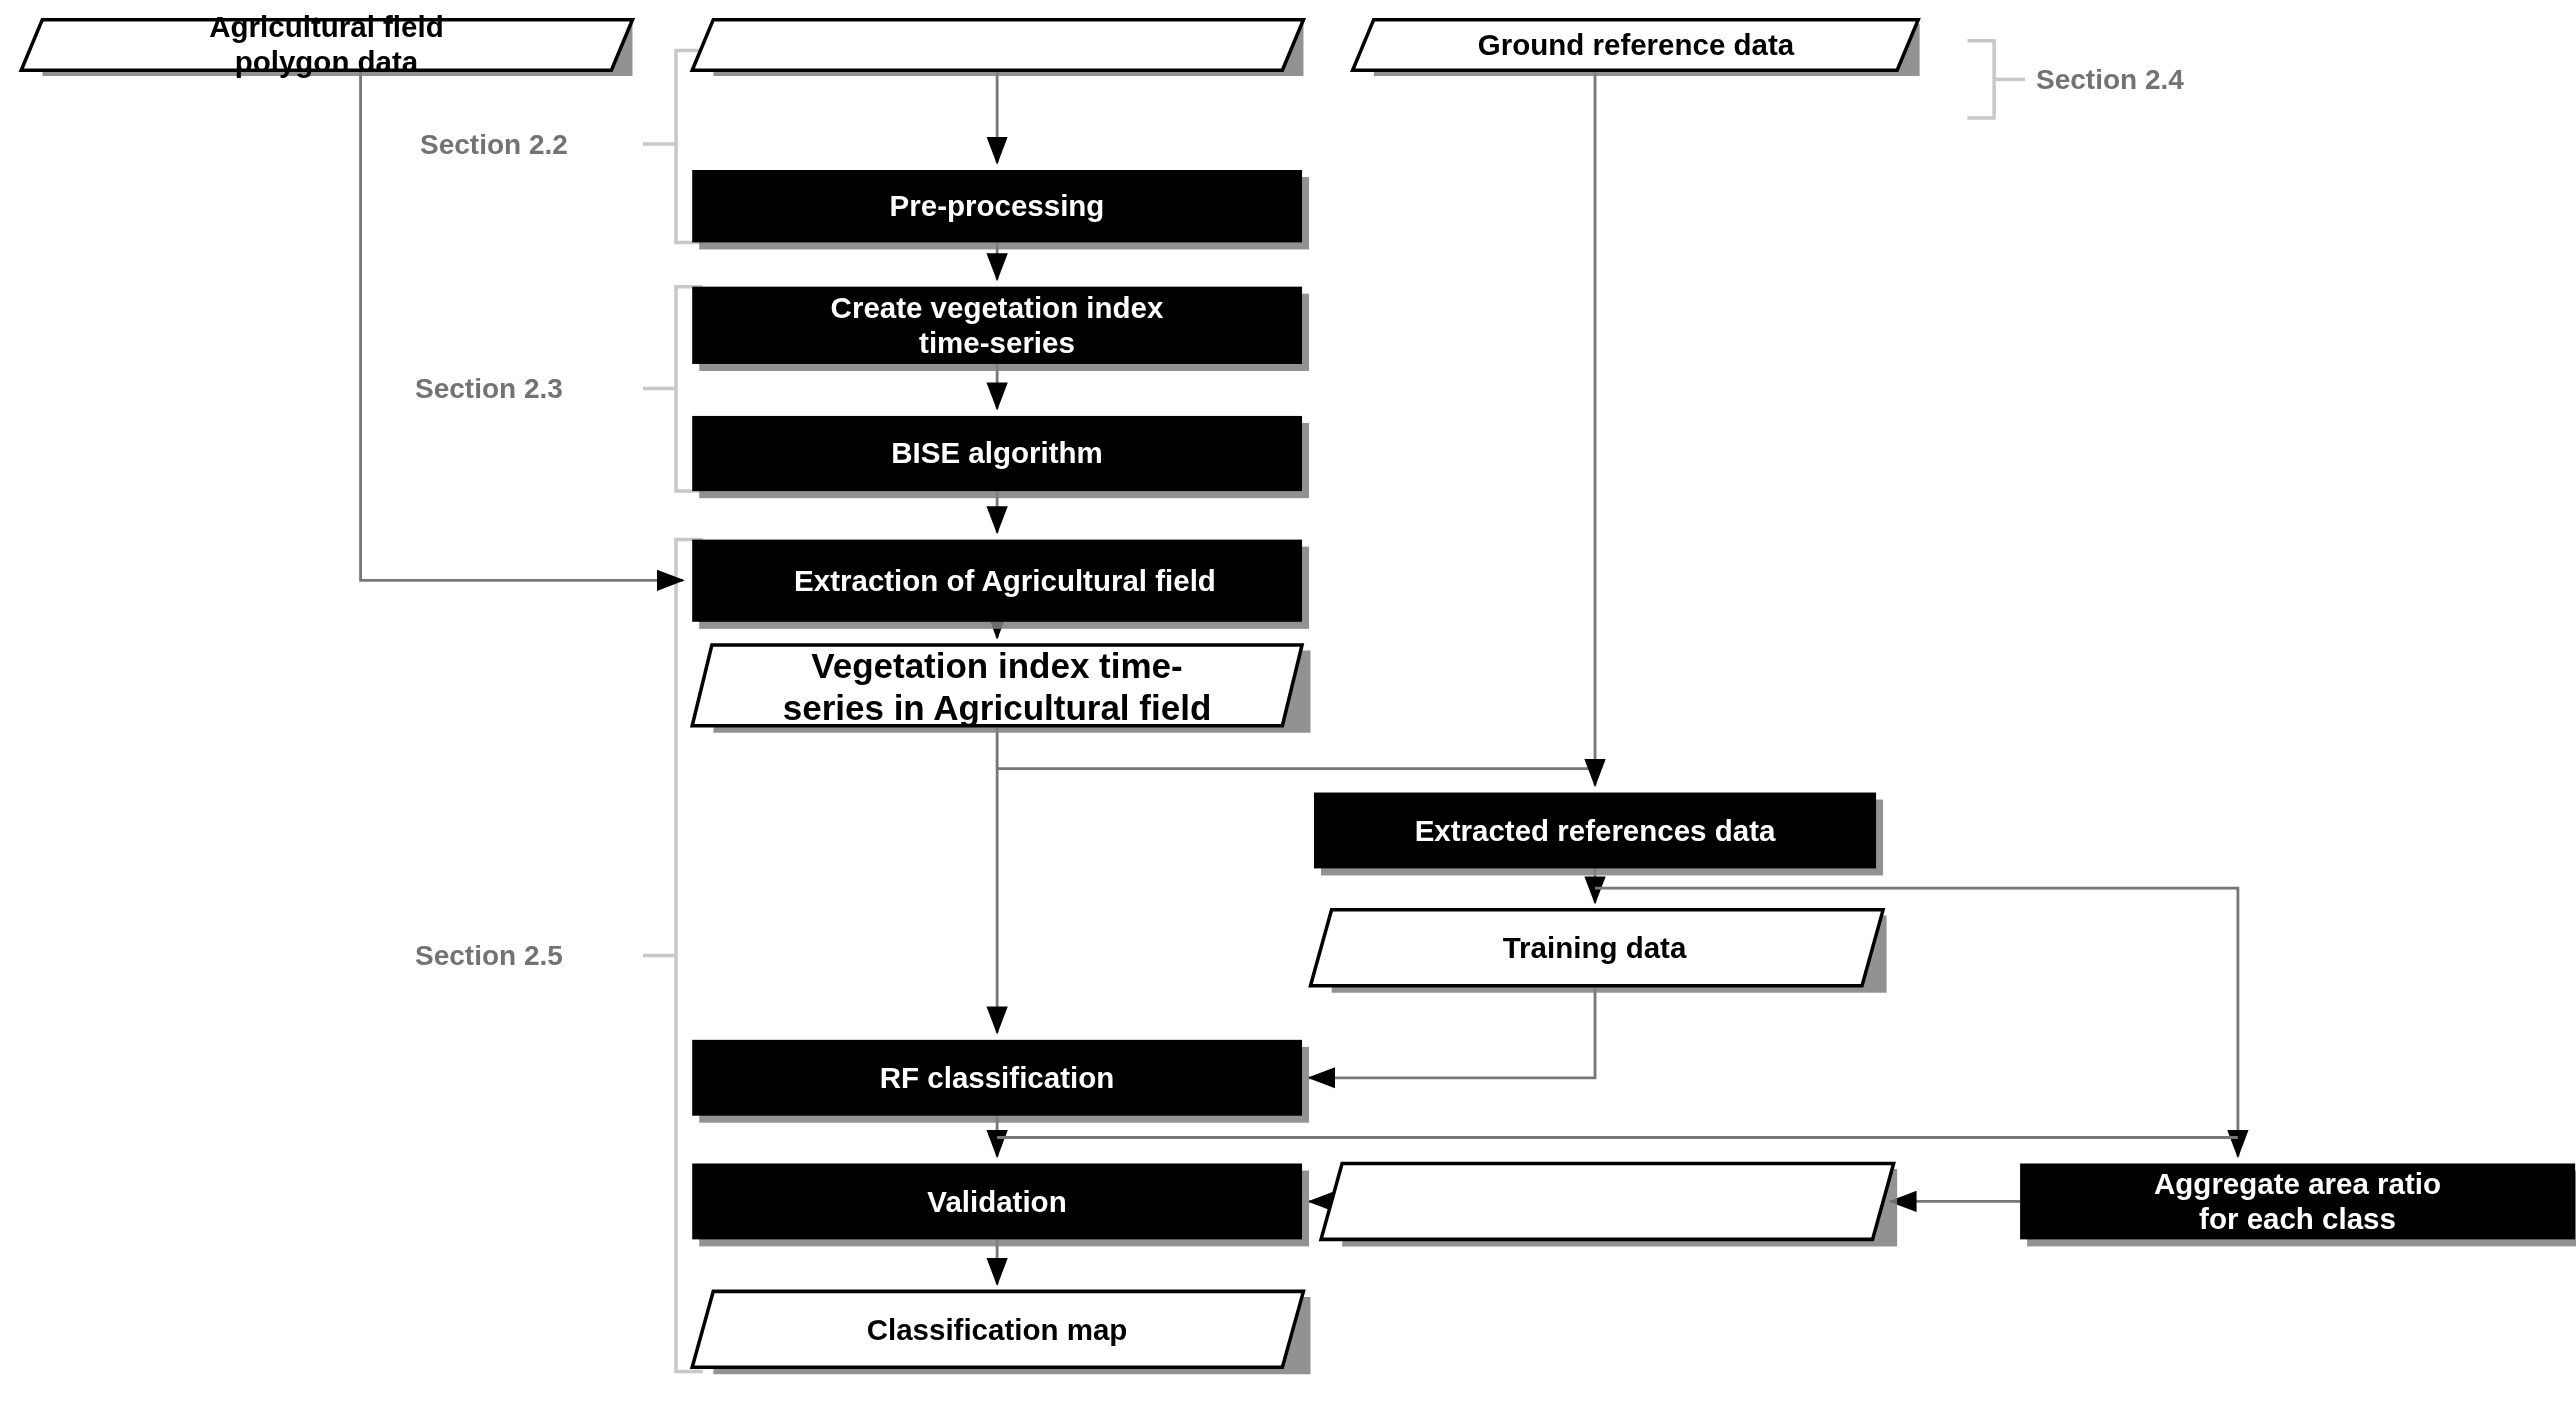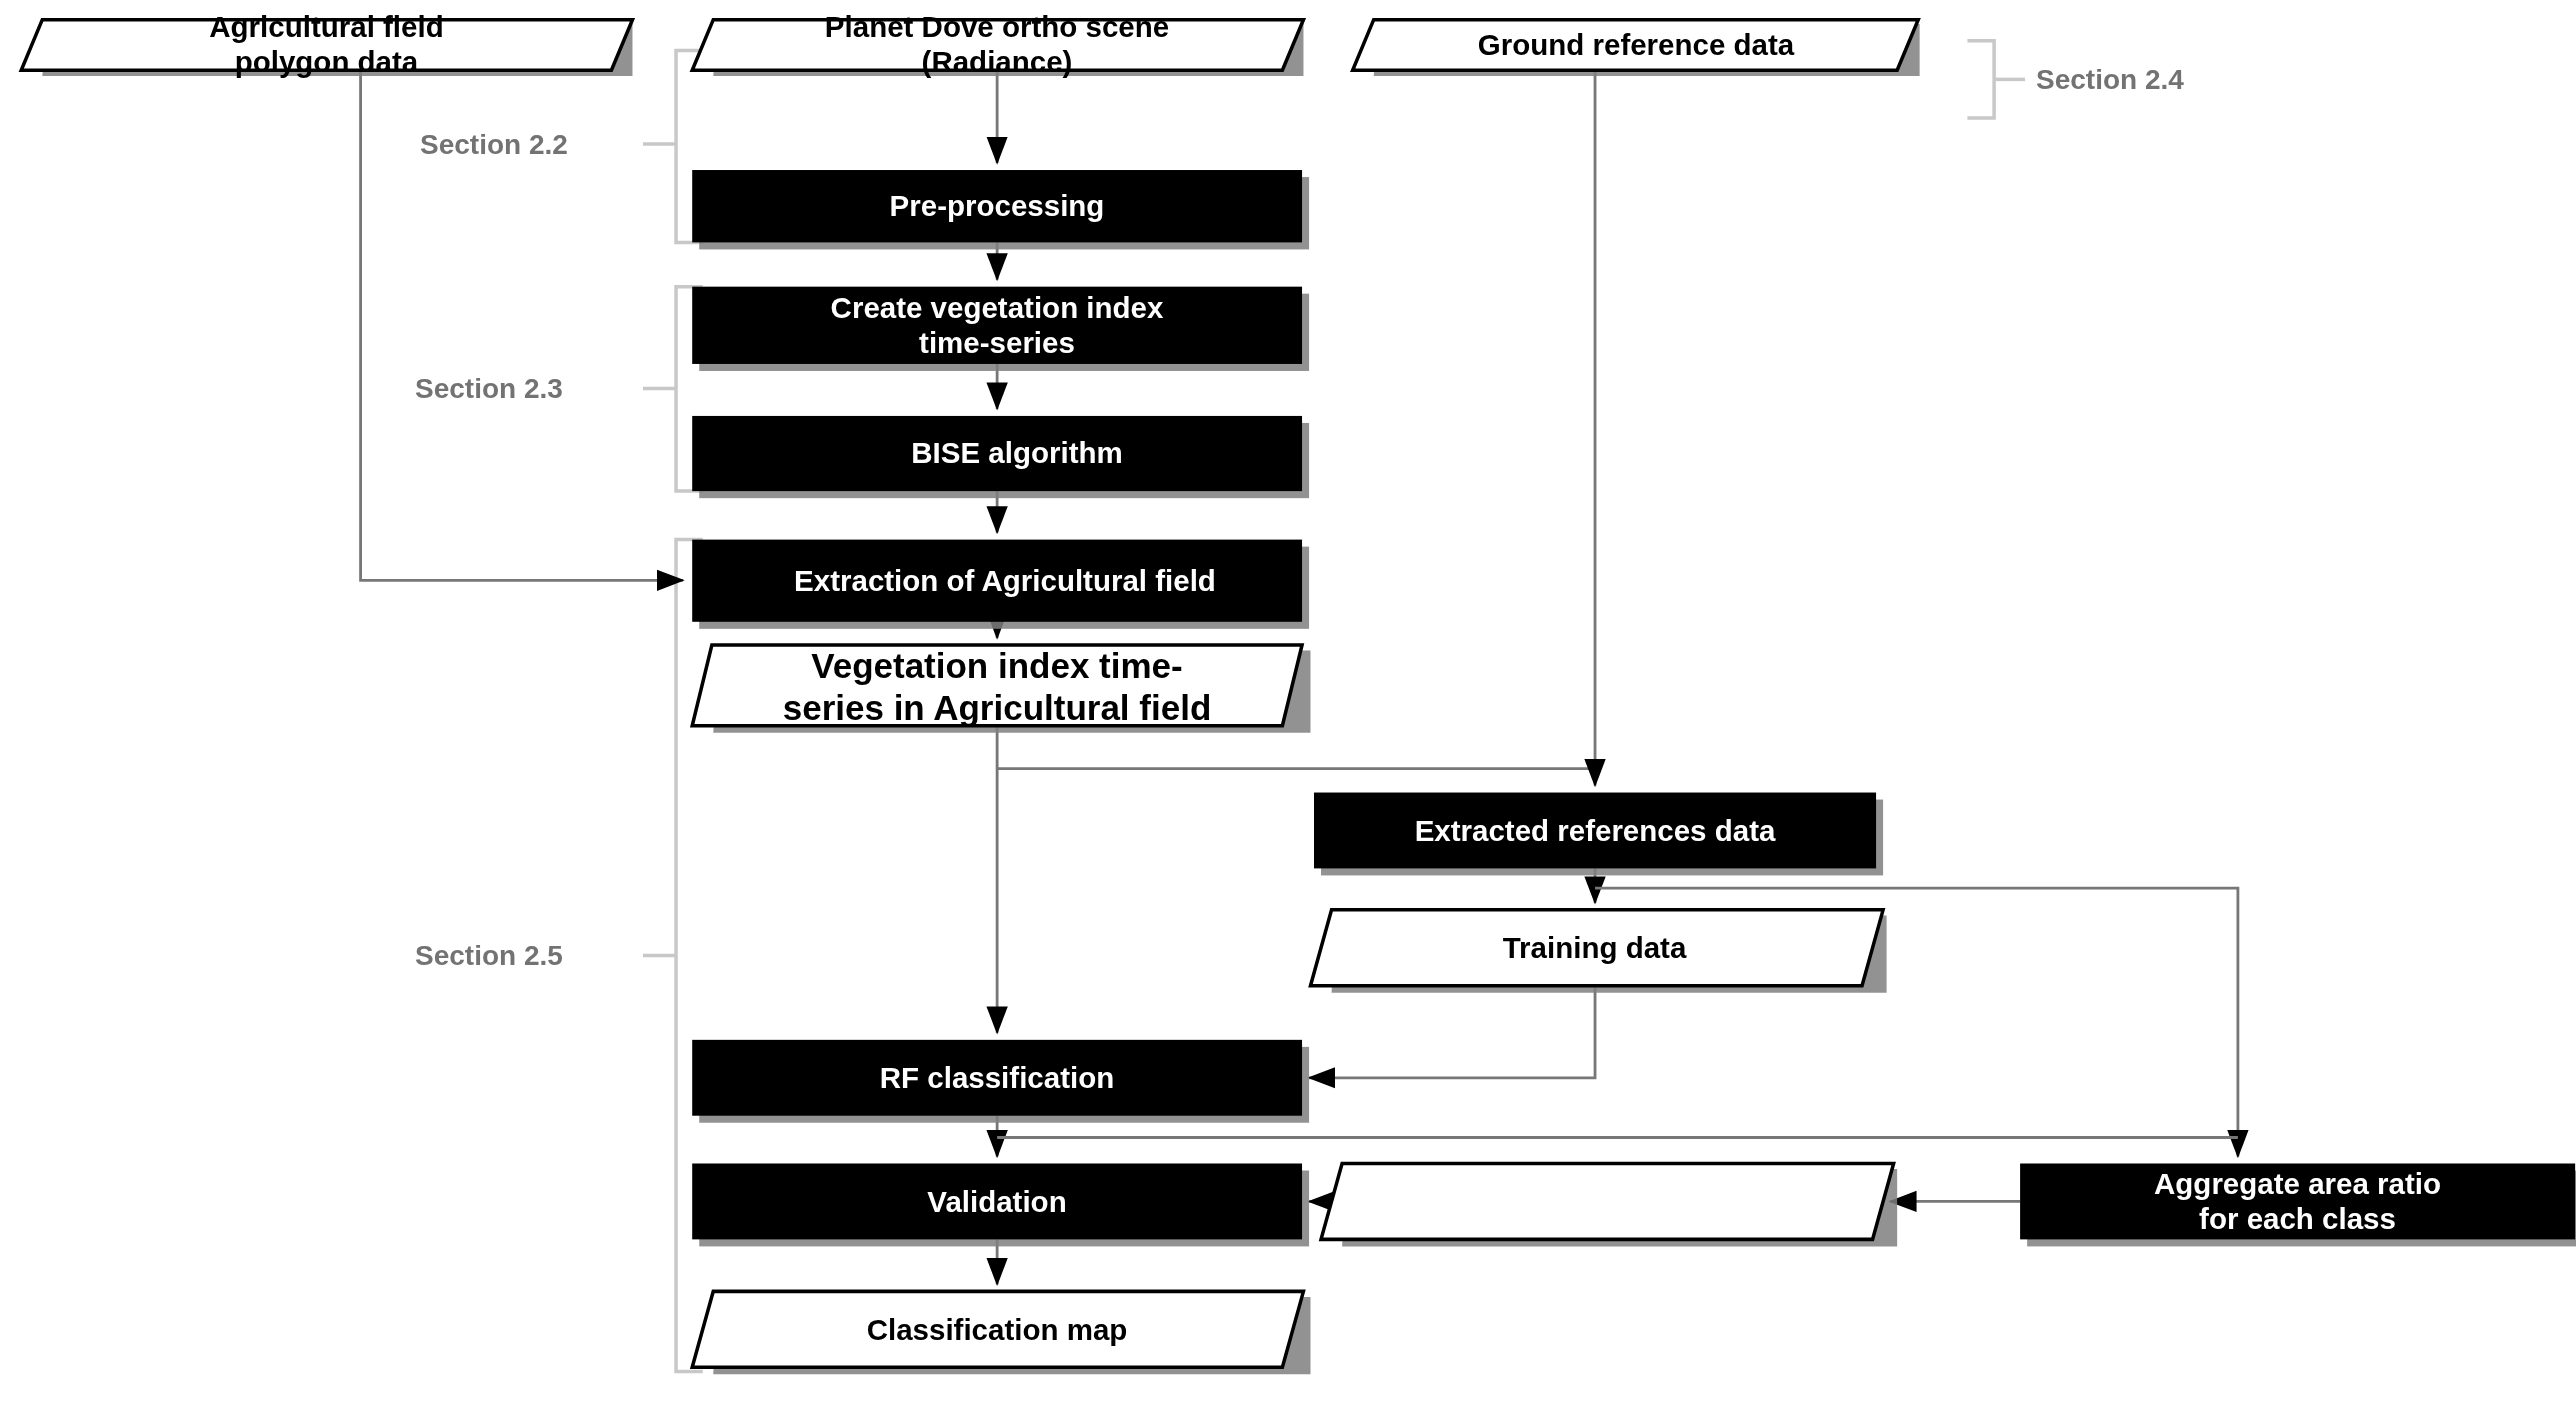--- a/index.html
+++ b/index.html
@@ -184,31 +184,29 @@
 
     <g>
       <path d="M1015,1956 L1865,1956 L1865,1846 L1021,1846 z" fill="#7f7f7f" opacity="0.85"></path>
       <path d="M985,1946 L1825,1946 L1855,1838 L1015,1838 z" fill="#ffffff" stroke="#000000" stroke-width="5"></path>
     </g>
   </svg>
 
   <div class="node-label label-light" style="left:21px;top:19.7px;width:611px;height:51px;font-size:29.5px;">Agricultural field
 polygon data</div>
 
-  <div class="node-label label-light" style="left:692px;top:19.7px;width:610px;height:51px;font-size:29.5px;">Planet Dove ortho scene
-(Radiance)</div>
 
   <div class="node-label label-light" style="left:1353px;top:19.7px;width:566px;height:51px;font-size:29.5px;">Ground reference data</div>
 
   <div class="node-label label-dark" style="left:692px;top:170px;width:610px;height:72px;font-size:29.5px;">Pre-processing</div>
 
   <div class="node-label label-dark" style="left:692px;top:287px;width:610px;height:77px;font-size:29.5px;">Create vegetation index
 time-series</div>
 
-  <div class="node-label label-dark" style="left:692px;top:416px;width:610px;height:75px;font-size:29.5px;padding-left:20px;">BISE algorithm</div>
+  <div class="node-label label-dark" style="left:692px;top:416px;width:610px;height:75px;font-size:29.5px;">BISE algorithm</div>
 
   <div class="node-label label-dark" style="left:692px;top:540px;width:610px;height:82px;font-size:29.5px;margin-left:8px;">Extraction of Agricultural field</div>
 
   <div class="node-label label-light" style="left:692px;top:645px;width:610px;height:83px;font-size:35px;">Vegetation index time-
 series in Agricultural field</div>
 
   <div class="node-label label-dark" style="left:1314px;top:793px;width:562px;height:76px;font-size:29.5px;">Extracted references data</div>
 
   <div class="node-label label-light" style="left:1310px;top:910px;width:569px;height:76px;font-size:29.5px;">Training data</div>
 

